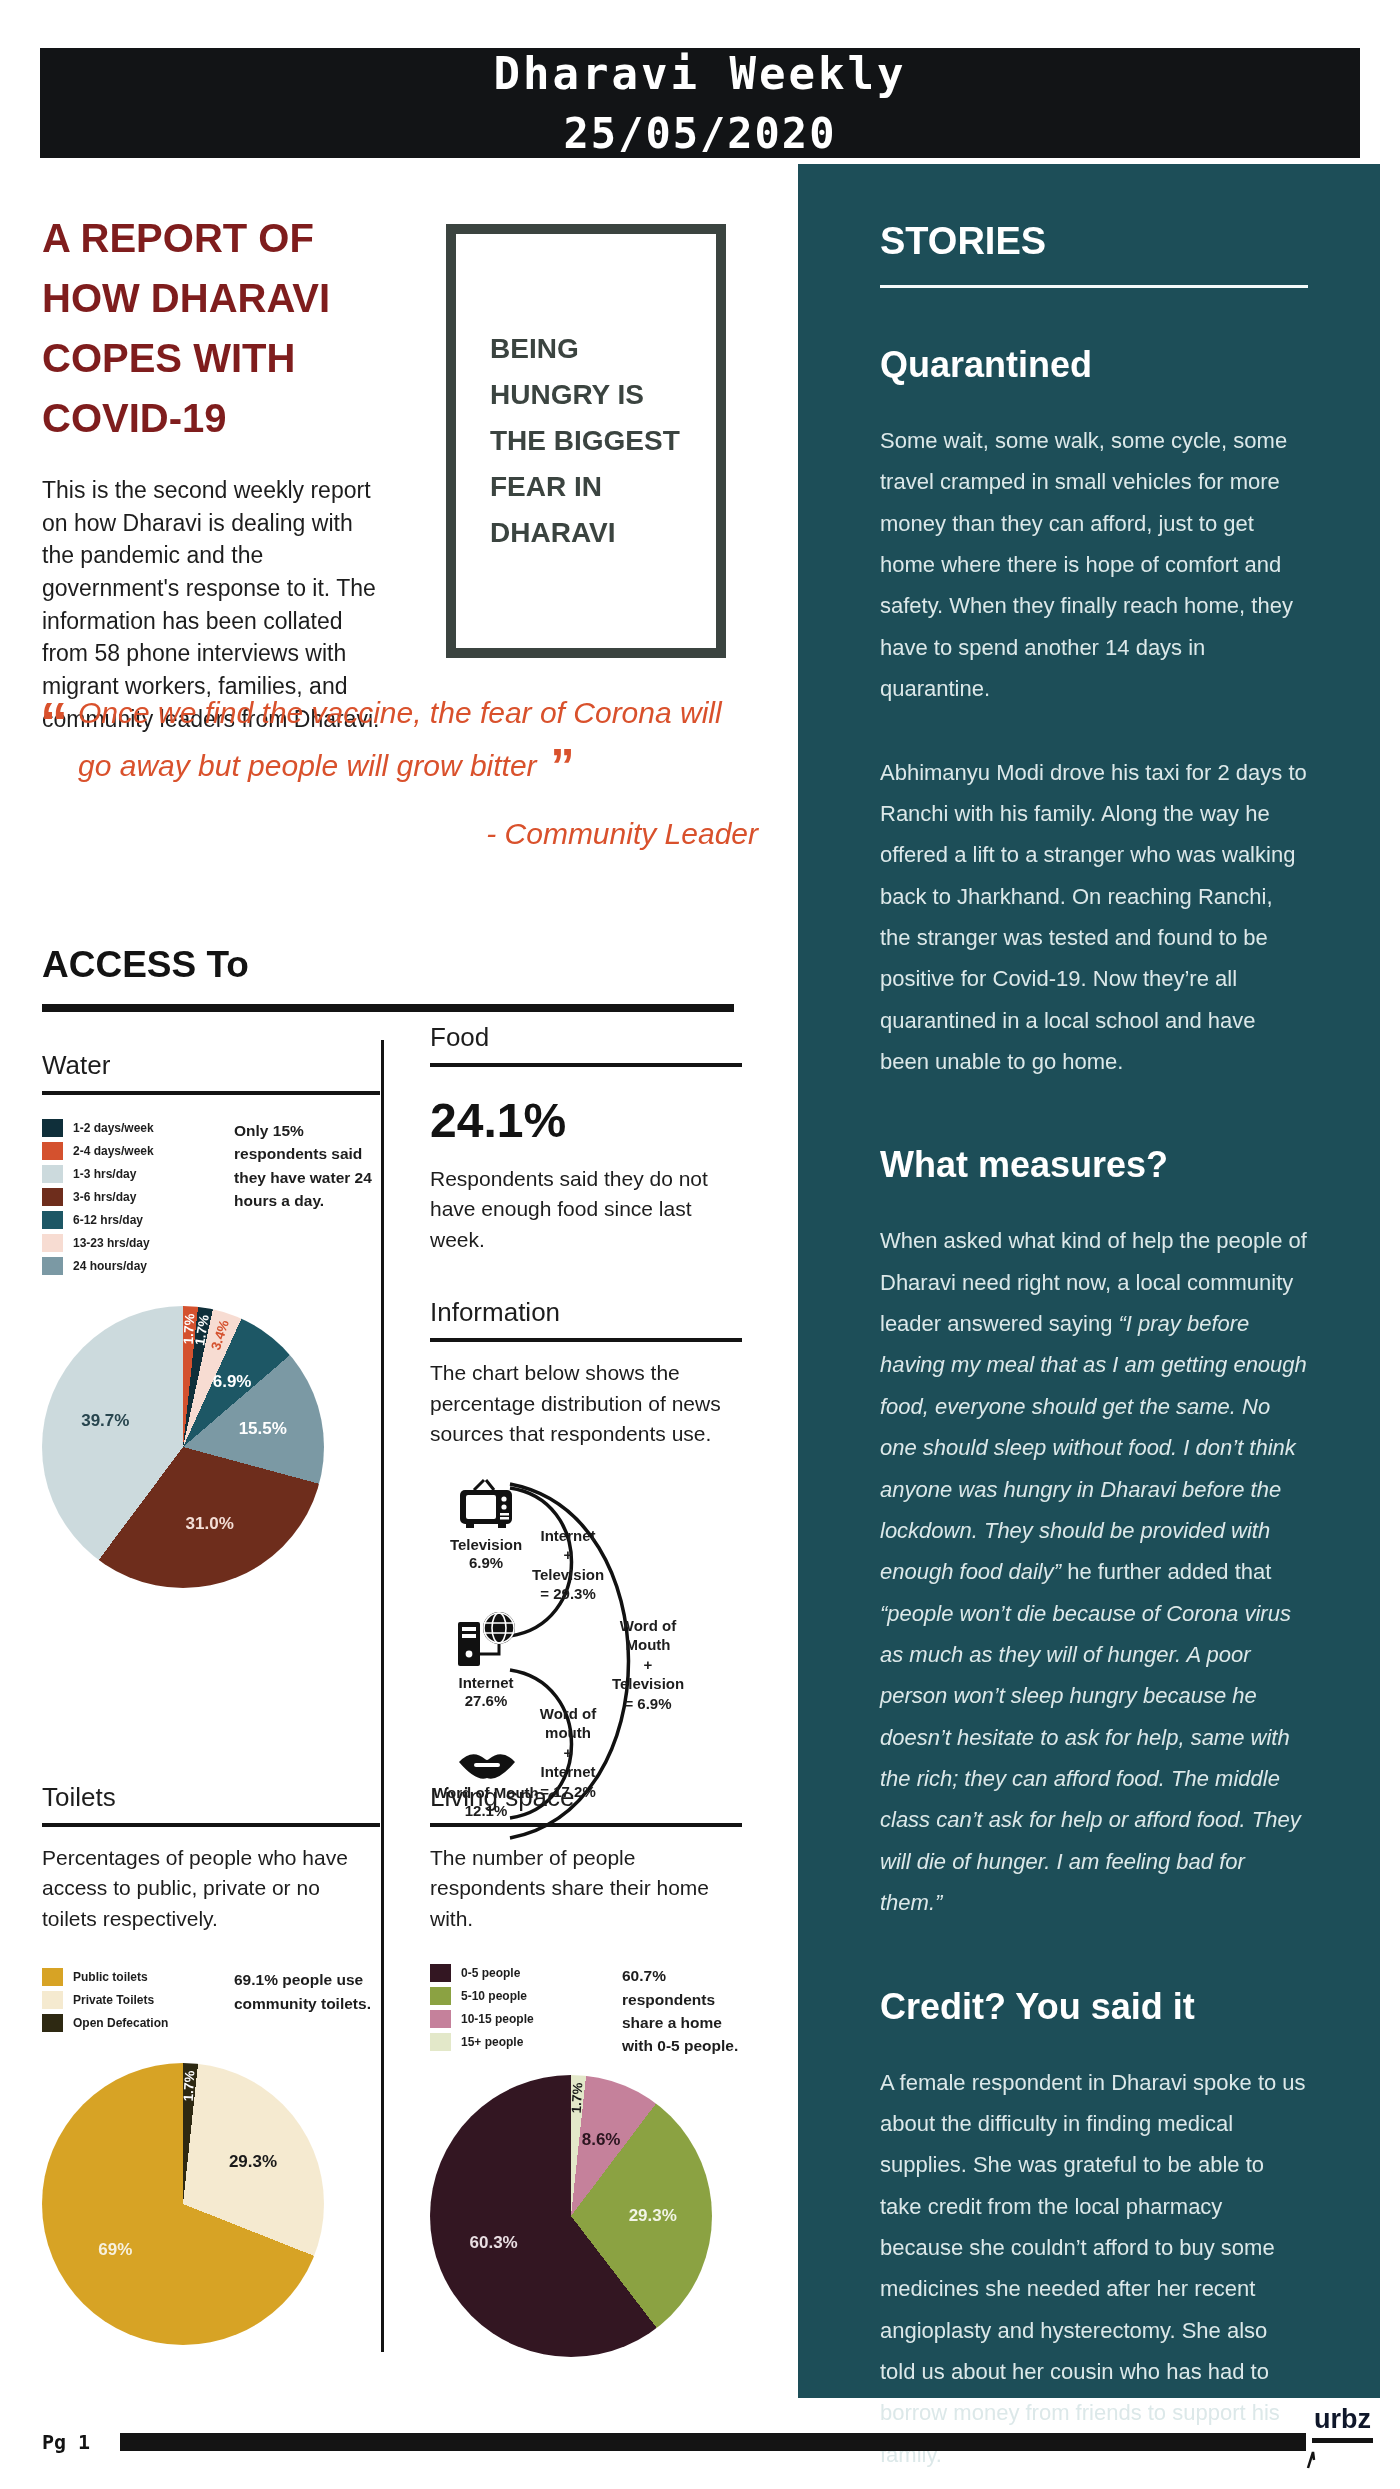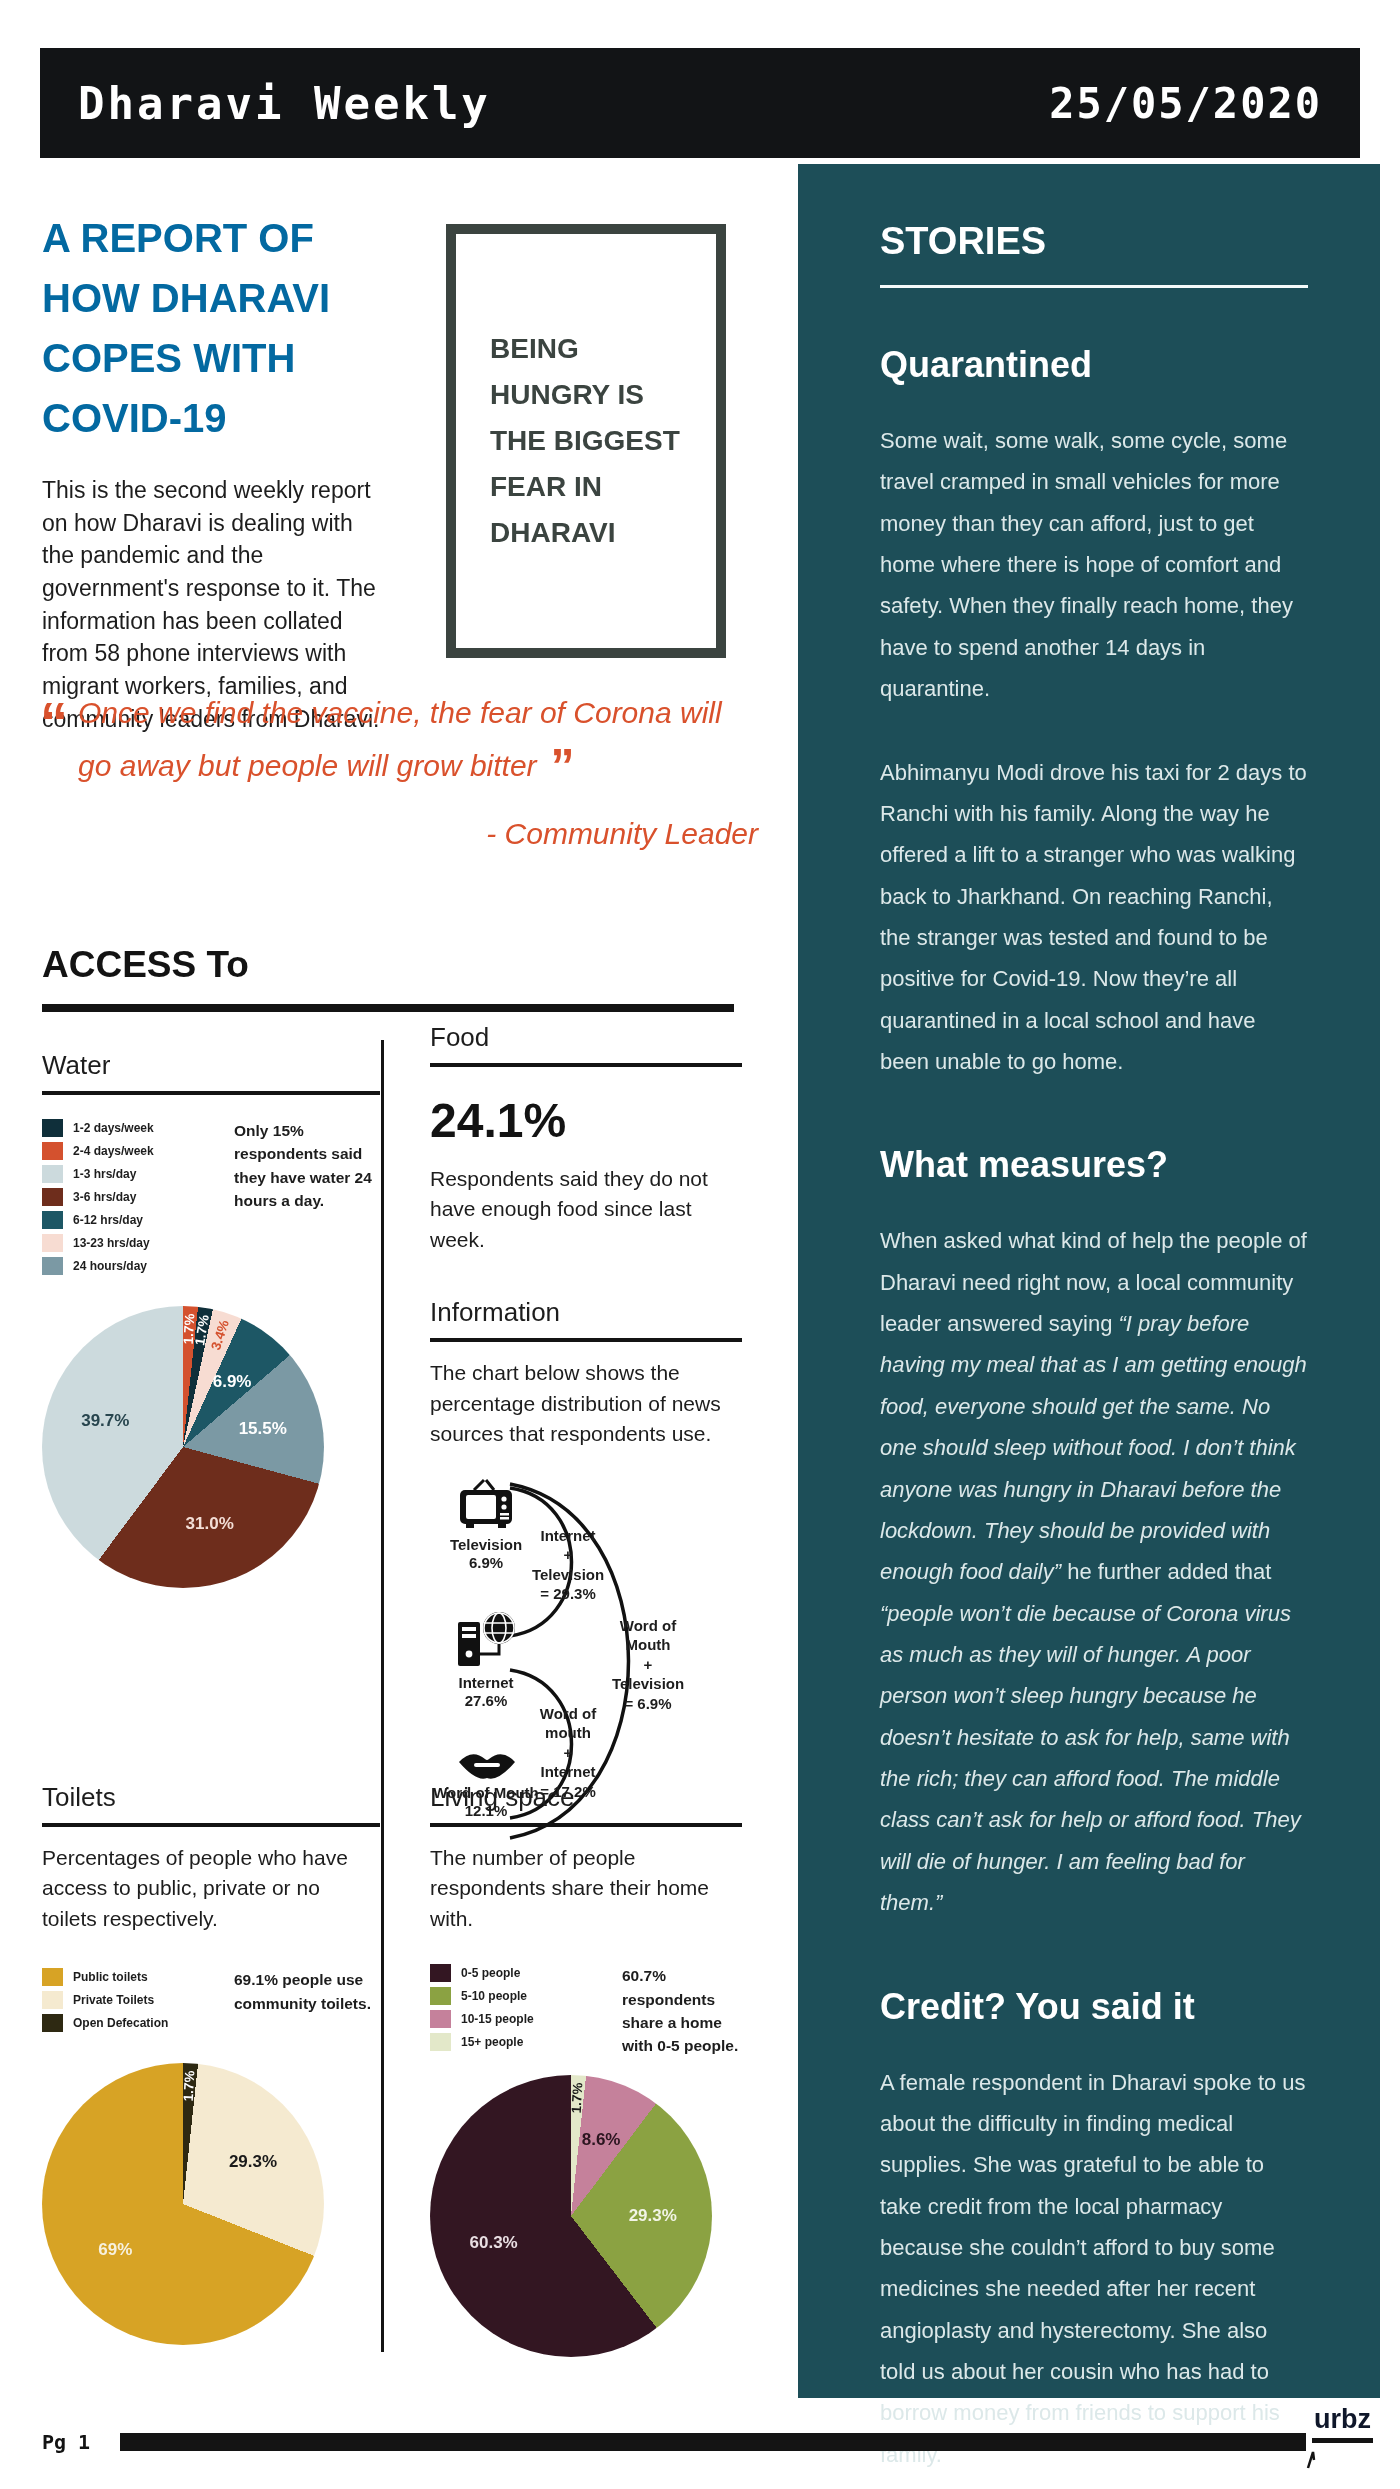--- a/index.html
+++ b/index.html
@@ -7,29 +7,29 @@
   html,body { background:#ffffff; }
   body {
     width:1400px; height:2489px; position:relative;
     font-family:"Liberation Sans", sans-serif; color:#1d1d1d;
   }
   
   .header-bar {
     position:absolute; left:40px; top:48px; width:1320px; height:110px;
     background:#121416; color:#ffffff;
     display:flex; align-items:center; justify-content:space-between;
-    padding:0 38px;
-    font-family:"DejaVu Sans Mono", monospace; font-weight:bold;
+    padding:0 22px;
+    font-family:"DejaVu Sans Mono", monospace; font-weight:bold;flex-direction:column;
   }
   .header-title { font-size:44px; letter-spacing:3px; }
   .header-date  { font-size:42px; letter-spacing:2px; }
 
   
   .intro { position:absolute; left:42px; top:208px; width:340px; }
-  .intro-h { font-size:40px; line-height:1.5; font-weight:800; color:#0369a1; }
+  .intro-h { font-size:40px; line-height:1.5; font-weight:800; color:#7f1d1d; }
   .intro-p { margin-top:26px; font-size:23px; line-height:1.42; color:#1d1d1d; }
 
   
   .callout {
     position:absolute; left:446px; top:224px; width:280px; height:434px;
     border:10px solid #3b4440; display:flex; align-items:center;
     padding:0 34px; background:#fff;
   }
   .callout-t { font-size:28px; line-height:1.64; font-weight:800; color:#3b4440; }
 

